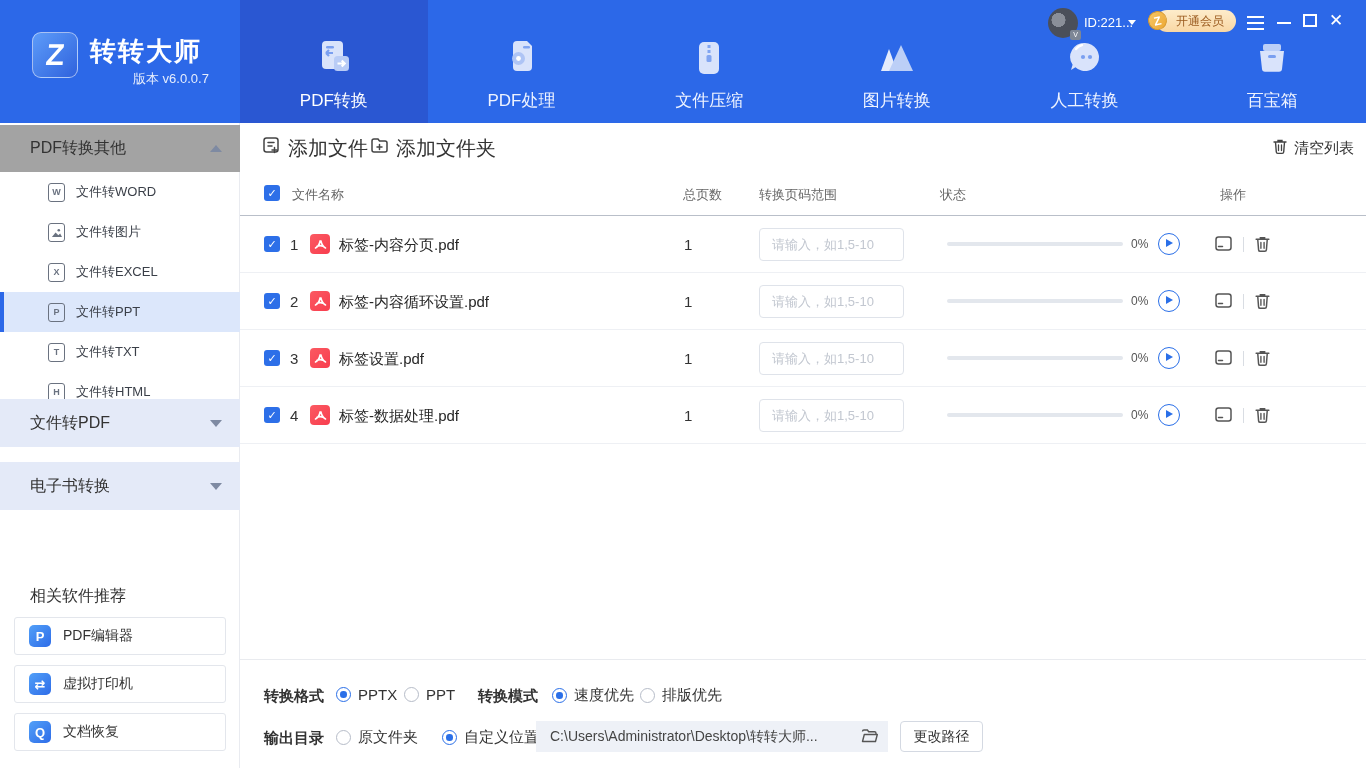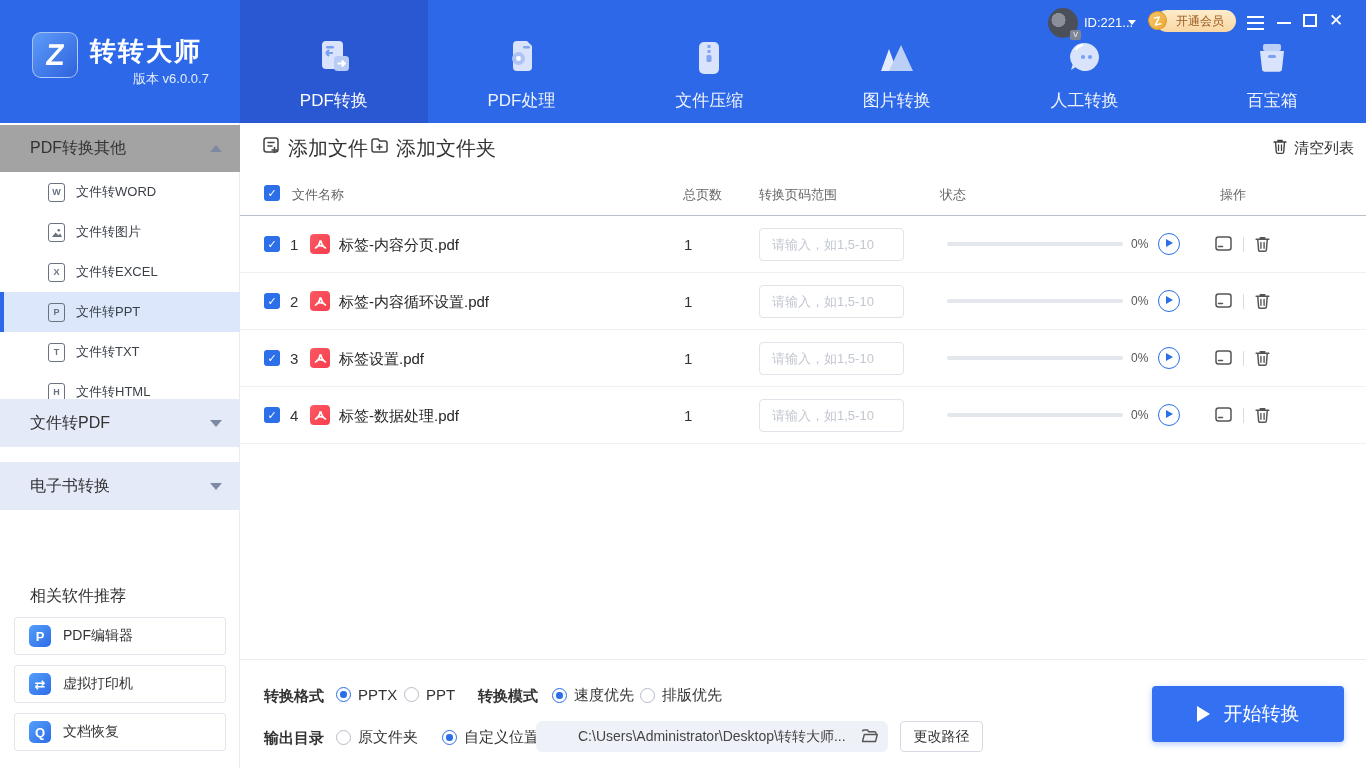--- a/index.html
+++ b/index.html
@@ -99,21 +99,21 @@
 
   
   .fline { position:absolute; left:240px; top:659px; width:1126px; border-top:1px solid #e9ebef; }
   .flabel { position:absolute; font-size:15px; color:#333; font-weight:bold; }
   .ropt { position:absolute; display:flex; align-items:center; gap:7px; font-size:15px; color:#333; cursor:pointer; }
   .radio { width:15px; height:15px; border-radius:50%; border:1.5px solid #b6bcc8; background:#fff; position:relative; }
   .ropt.on .radio { border-color:#2a6fe8; }
   .ropt.on .radio::after { content:""; position:absolute; left:3px; top:3px; width:6.5px; height:6.5px;
     border-radius:50%; background:#2a6fe8; }
   .pathbox { position:absolute; left:536px; top:721px; width:352px; height:31px; background:#eef1f7;
-    border-radius:6px; display:flex; align-items:center;padding-left:28px; }
+    border-radius:0; display:flex; align-items:center; }
   .pathtext { margin-left:14px; font-size:14px; color:#444; white-space:nowrap; overflow:hidden; width:300px; }
   .pathfolder { position:absolute; right:10px; top:7px; }
   .chgbtn { position:absolute; left:900px; top:721px; width:83px; height:31px; border:1px solid #d4d9e2;
     border-radius:4px; background:#fff; font-size:14px; color:#333; text-align:center; line-height:29px; cursor:pointer; }
   .startbtn { position:absolute; left:1152px; top:686px; width:192px; height:56px; border-radius:4px;
     background:#3370f2; color:#fff; display:flex; align-items:center; justify-content:center; gap:14px;
     font-size:19px; cursor:pointer; box-shadow:0 2px 6px rgba(51,112,242,.35); }
   .startbtn .tri { width:0; height:0; border-top:8px solid transparent; border-bottom:8px solid transparent;
     border-left:13px solid #fff; }
 </style>
@@ -452,18 +452,14 @@
   </span>
   <div class="pathbox">
     <span class="pathtext">C:\Users\Administrator\Desktop\转转大师...</span>
     <span class="pathfolder"><svg width="17" height="16" viewBox="0 0 17 16">
           <path d="M1.5 3.5a1.5 1.5 0 011.5-1.5h3.4l1.3 1.7h5.8a1.5 1.5 0 011.5 1.5v.8" fill="none" stroke="#555" stroke-width="1.4"></path>
           <path d="M1.5 13.5l1.8-7h13l-1.8 7z" fill="none" stroke="#555" stroke-width="1.4" stroke-linejoin="round"></path>
         </svg></span>
   </div>
   <div class="chgbtn">更改路径</div>
 
-  <div class="startbtn">
-    <span class="tri"></span>
-    <span>开始转换</span>
-  </div>
 
 </div>
 
 </body></html>

